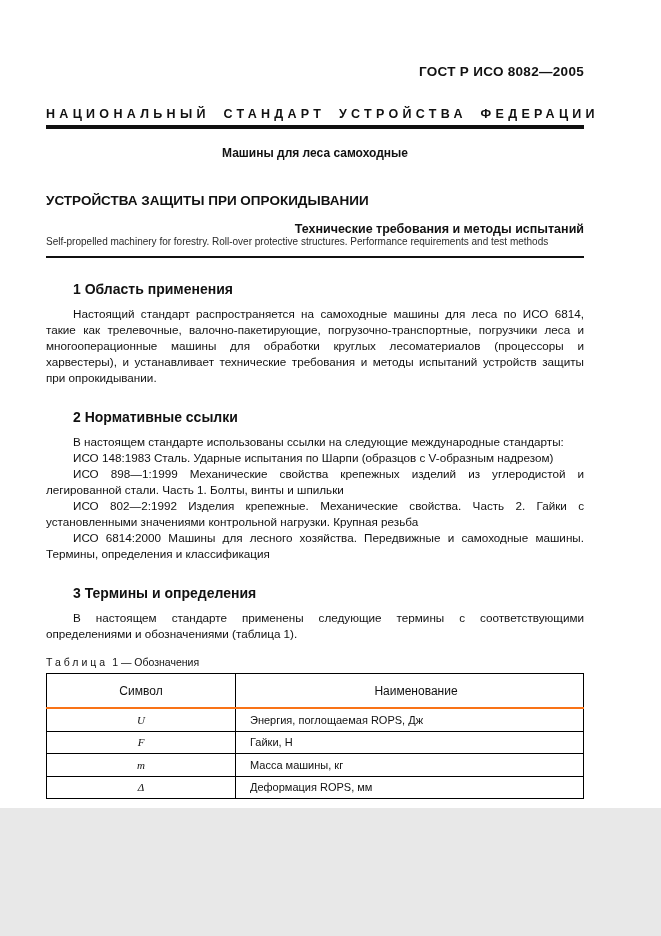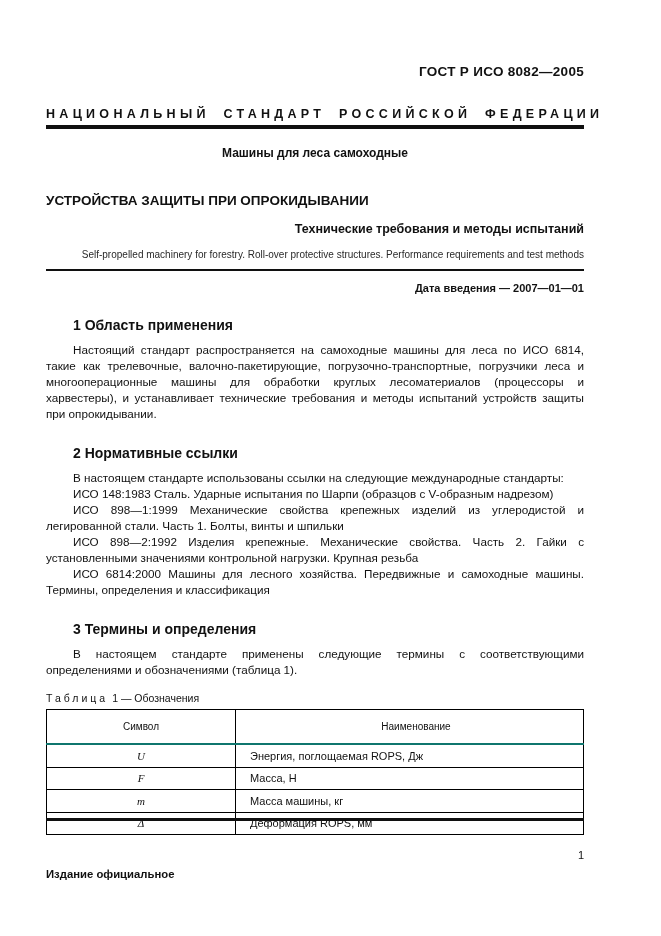--- a/index.html
+++ b/index.html
@@ -1,19 +1,19 @@
 <!DOCTYPE html>
 <html lang="ru"><head>
 <meta charset="utf-8">
 <style>
   html, body { margin: 0; padding: 0; background: #e8e8e8; }
   .page {
     position: relative;
     width: 661px;
-    height: 936px;
+    height: 808px;
     margin: 0 auto;
     background: #ffffff;
     font-family: "Liberation Sans", sans-serif;
     color: #111;
     overflow: hidden;
   }
   .content { margin-left: 46px; width: 538px; }
 
   .doc-number {
     padding-top: 65px;
@@ -31,21 +31,21 @@
     letter-spacing: 4.3px;
     white-space: nowrap;
     word-spacing: 6px;
   }
   .rule-thick { height: 4px; background: #101010; margin-top: 4px; }
   .rule-thin  { height: 2px; background: #101010; margin-top: 9px; }
 
   .title-subject { margin-top: 17px; font-size: 12px;   font-weight: bold; text-align: center; }
   .title-main    { margin-top: 33px; font-size: 13.5px; font-weight: bold; text-align: left; }
   .title-sub     { margin-top: 14px; font-size: 12.5px; font-weight: bold; text-align: right; }
-  .title-english { margin-top: 13px; font-size: 10px; color: #2a2a2a; text-align: right; }
+  .title-english { font-size: 10px; color: #2a2a2a; text-align: left; }
 
   .effective-date {
     margin-top: 11px;
     font-size: 11px;
     font-weight: bold;
     text-align: right;
   }
 
   .section-heading {
     margin: 23px 0 0 27px;
@@ -68,25 +68,25 @@
   .table-label .spaced { letter-spacing: 3px; margin-right: 4px; }
 
   table.symbols {
     margin-top: 5px;
     width: 538px;
     border-collapse: collapse;
     border: 1.5px solid #000;
   }
   table.symbols th {
     height: 31px;
-    font-size: 10px;
+    font-size: 12px;
     font-weight: normal;
     text-align: center;
     vertical-align: middle;
-    border-bottom: 2px solid #0f766e;
+    border-bottom: 2px solid #f97316;
   }
   table.symbols td {
     height: 19.5px;
     font-size: 11px;
     vertical-align: middle;
   }
   table.symbols tr + tr td { border-top: 1px solid #000; }
   .col-symbol { width: 186px; border-right: 1px solid #000; text-align: center; }
   td.col-symbol {
     font-family: "Liberation Serif", serif;
@@ -109,42 +109,41 @@
   }
 </style>
 </head>
 <body>
 
 <div class="page">
   <div class="content">
 
     <div class="doc-number">ГОСТ  Р ИСО 8082—2005</div>
 
-    <div class="nat-std">НАЦИОНАЛЬНЫЙ СТАНДАРТ РОССИЙСКОЙ ФЕДЕРАЦИИ</div>
+    <div class="nat-std">НАЦИОНАЛЬНЫЙ СТАНДАРТ УСТРОЙСТВА ФЕДЕРАЦИИ</div>
     <div class="rule-thick"></div>
 
     <div class="title-subject">Машины для леса самоходные</div>
     <div class="title-main">УСТРОЙСТВА ЗАЩИТЫ ПРИ ОПРОКИДЫВАНИИ</div>
     <div class="title-sub">Технические требования и методы испытаний</div>
     <div class="title-english">Self-propelled machinery for forestry. Roll-over protective structures. Performance requirements and test methods</div>
     <div class="rule-thin"></div>
 
-    <div class="effective-date">Дата введения — 2007—01—01</div>
 
     <div class="section-heading">1 Область применения</div>
     <div class="para-group">
       <p class="para">Настоящий стандарт распространяется на самоходные машины для леса по ИСО 6814, такие как трелевочные, валочно-пакетирующие, погрузочно-транспортные, погрузчики леса и многооперационные машины для обработки круглых лесоматериалов (процессоры и харвестеры), и устанавливает технические требования и методы испытаний устройств защиты при опрокидывании.</p>
     </div>
 
     <div class="section-heading">2 Нормативные ссылки</div>
     <div class="para-group">
       <p class="para">В настоящем стандарте использованы ссылки на следующие международные стандарты:</p>
       <p class="para">ИСО 148:1983 Сталь. Ударные испытания по Шарпи (образцов с V-образным надрезом)</p>
       <p class="para">ИСО 898—1:1999 Механические свойства крепежных изделий из углеродистой и легированной стали. Часть 1. Болты, винты и шпильки</p>
-      <p class="para">ИСО 898—2:1992 Изделия крепежные. Механические свойства. Часть 2. Гайки с установленными значениями контрольной нагрузки. Крупная резьба</p>
+      <p class="para">ИСО 802—2:1992 Изделия крепежные. Механические свойства. Часть 2. Гайки с установленными значениями контрольной нагрузки. Крупная резьба</p>
       <p class="para">ИСО 6814:2000 Машины для лесного хозяйства. Передвижные и самоходные машины. Термины, определения и классификация</p>
     </div>
 
     <div class="section-heading">3 Термины и определения</div>
     <div class="para-group">
       <p class="para">В настоящем стандарте применены следующие термины с соответствующими определениями и обозначениями (таблица 1).</p>
     </div>
 
     <div class="table-label">
       <span class="spaced">Таблица</span><span>1 — Обозначения</span>
@@ -157,21 +156,21 @@
           <th class="col-name">Наименование</th>
         </tr>
       </thead>
       <tbody>
         <tr>
           <td class="col-symbol">U</td>
           <td class="col-name">Энергия, поглощаемая ROPS, Дж</td>
         </tr>
         <tr>
           <td class="col-symbol">F</td>
-          <td class="col-name">Масса, Н</td>
+          <td class="col-name">Гайки, Н</td>
         </tr>
         <tr>
           <td class="col-symbol">m</td>
           <td class="col-name">Масса машины, кг</td>
         </tr>
         <tr>
           <td class="col-symbol">Δ</td>
           <td class="col-name">Деформация ROPS, мм</td>
         </tr>
       </tbody>

